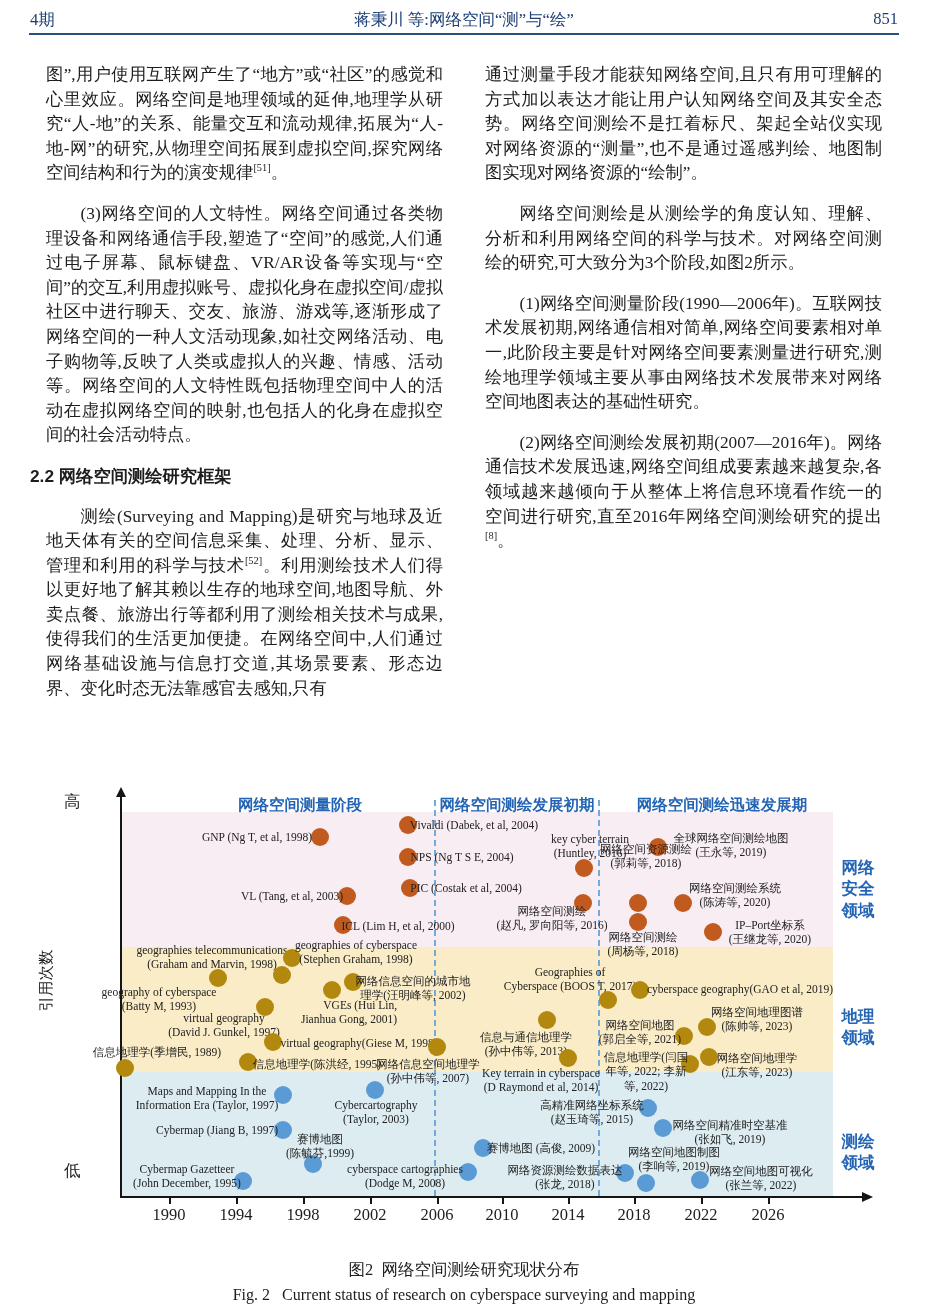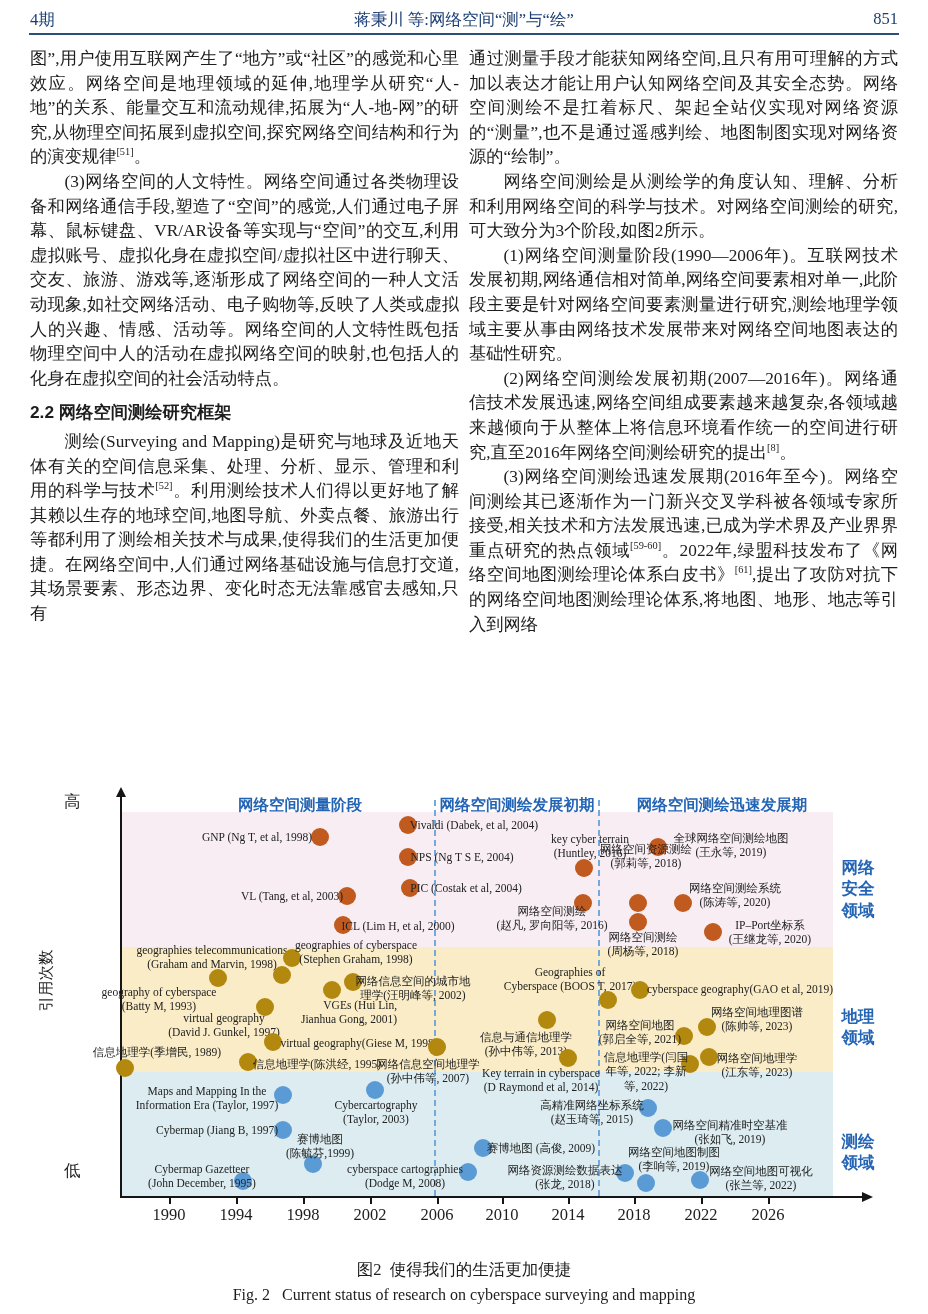--- a/index.html
+++ b/index.html
@@ -8,21 +8,21 @@
   
   .hdr-issue{position:absolute;left:30px;top:9px;font-size:16.5px;color:#1c3e75;}
   .hdr-title{position:absolute;left:0;right:0;top:9px;text-align:center;font-size:16.5px;color:#1c3e75;}
   .hdr-page{position:absolute;right:30px;top:9px;font-size:16.5px;color:#1c3e75;}
   .hdr-rule{position:absolute;left:29px;top:33px;width:870px;height:2px;background:#2c4d80;}
   
   .col{position:absolute;top:47px;width:429px;height:744px;overflow:hidden;
        font-size:17.3px;line-height:24.6px;text-align:justify;}
   .colL{left:30px;}
   .colR{left:469px;}
-  .para{margin:0;text-indent:2em;}
+  .para{margin:16px;text-indent:2em;}
   .cont{text-indent:0;}
   sup{font-size:0.6em;line-height:0;vertical-align:super;}
   .subhead{margin:9px 0 5px 0;font-size:17.3px;font-weight:bold;
            font-family:"Liberation Sans","DejaVu Sans",sans-serif;}
   
   #chart{position:absolute;left:0;top:0;width:928px;height:1314px;pointer-events:none;}
   .band{position:absolute;}
   .domain-label{position:absolute;transform:translate(-50%,-50%);color:#2464b4;
                 font-size:16.5px;line-height:1.3;white-space:pre-line;text-align:center;font-weight:600;
                 font-family:"Liberation Sans","DejaVu Sans",sans-serif;}
@@ -62,21 +62,20 @@
     <p class="para">(3)网络空间的人文特性。网络空间通过各类物理设备和网络通信手段,塑造了“空间”的感觉,人们通过电子屏幕、鼠标键盘、VR/AR设备等实现与“空间”的交互,利用虚拟账号、虚拟化身在虚拟空间/虚拟社区中进行聊天、交友、旅游、游戏等,逐渐形成了网络空间的一种人文活动现象,如社交网络活动、电子购物等,反映了人类或虚拟人的兴趣、情感、活动等。网络空间的人文特性既包括物理空间中人的活动在虚拟网络空间的映射,也包括人的化身在虚拟空间的社会活动特点。</p>
     <h3 class="subhead">2.2  网络空间测绘研究框架</h3>
     <p class="para">测绘(Surveying and Mapping)是研究与地球及近地天体有关的空间信息采集、处理、分析、显示、管理和利用的科学与技术<sup>[52]</sup>。利用测绘技术人们得以更好地了解其赖以生存的地球空间,地图导航、外卖点餐、旅游出行等都利用了测绘相关技术与成果,使得我们的生活更加便捷。在网络空间中,人们通过网络基础设施与信息打交道,其场景要素、形态边界、变化时态无法靠感官去感知,只有</p>
   </div>
 
   <div class="col colR">
     <p class="para cont">通过测量手段才能获知网络空间,且只有用可理解的方式加以表达才能让用户认知网络空间及其安全态势。网络空间测绘不是扛着标尺、架起全站仪实现对网络资源的“测量”,也不是通过遥感判绘、地图制图实现对网络资源的“绘制”。</p>
     <p class="para">网络空间测绘是从测绘学的角度认知、理解、分析和利用网络空间的科学与技术。对网络空间测绘的研究,可大致分为3个阶段,如图2所示。</p>
     <p class="para">(1)网络空间测量阶段(1990—2006年)。互联网技术发展初期,网络通信相对简单,网络空间要素相对单一,此阶段主要是针对网络空间要素测量进行研究,测绘地理学领域主要从事由网络技术发展带来对网络空间地图表达的基础性研究。</p>
     <p class="para">(2)网络空间测绘发展初期(2007—2016年)。网络通信技术发展迅速,网络空间组成要素越来越复杂,各领域越来越倾向于从整体上将信息环境看作统一的空间进行研究,直至2016年网络空间测绘研究的提出<sup>[8]</sup>。</p>
-    <p class="para">(3)网络空间测绘迅速发展期(2016年至今)。网络空间测绘其已逐渐作为一门新兴交叉学科被各领域专家所接受,相关技术和方法发展迅速,已成为学术界及产业界界重点研究的热点领域<sup>[59-60]</sup>。2022年,绿盟科技发布了《网络空间地图测绘理论体系白皮书》<sup>[61]</sup>,提出了攻防对抗下的网络空间地图测绘理论体系,将地图、地形、地志等引入到网络</p>
   </div>
 
   <div id="chart">
     <div class="yaxis"></div>
     <div class="yarrow"></div>
     <div class="xaxis"></div>
     <div class="xarrow"></div>
     <div class="y-high">高</div>
     <div class="y-low">低</div>
     <div class="y-title">引用次数</div>
@@ -204,21 +203,21 @@
 Information Era (Taylor, 1997)</div>
       <div class="dot" style="left: 366px; top: 1081px; background: rgb(91, 155, 213);"></div>
       <div class="ptlabel" style="left: 376px; top: 1112px;">Cybercartography
 (Taylor, 2003)</div>
       <div class="dot" style="left: 274px; top: 1121px; background: rgb(91, 155, 213);"></div>
       <div class="ptlabel" style="left: 217px; top: 1130px;">Cybermap (Jiang B, 1997)</div>
       <div class="dot" style="left: 304px; top: 1155px; background: rgb(91, 155, 213);"></div>
       <div class="ptlabel" style="left: 320px; top: 1146px;">赛博地图
 (陈毓芬,1999)</div>
       <div class="dot" style="left: 234px; top: 1172px; background: rgb(91, 155, 213);"></div>
-      <div class="ptlabel" style="left: 202px; top: 1176px;">Cybermap Gazetteer
+      <div class="ptlabel" style="left: 187px; top: 1176px;">Cybermap Gazetteer
 (John December, 1995)</div>
       <div class="dot" style="left: 459px; top: 1163px; background: rgb(91, 155, 213);"></div>
       <div class="ptlabel" style="left: 405px; top: 1176px;">cyberspace cartographies
 (Dodge M, 2008)</div>
       <div class="dot" style="left: 474px; top: 1139px; background: rgb(91, 155, 213);"></div>
       <div class="ptlabel" style="left: 541px; top: 1148px;">赛博地图 (高俊, 2009)</div>
       <div class="dot" style="left: 639px; top: 1099px; background: rgb(91, 155, 213);"></div>
       <div class="ptlabel" style="left: 592px; top: 1112px;">高精准网络坐标系统
 (赵玉琦等, 2015)</div>
       <div class="dot" style="left: 654px; top: 1119px; background: rgb(91, 155, 213);"></div>
@@ -228,15 +227,15 @@
       <div class="ptlabel" style="left: 565px; top: 1177px;">网络资源测绘数据表达
 (张龙, 2018)</div>
       <div class="dot" style="left: 637px; top: 1174px; background: rgb(91, 155, 213);"></div>
       <div class="ptlabel" style="left: 674px; top: 1159px;">网络空间地图制图
 (李响等, 2019)</div>
       <div class="dot" style="left: 691px; top: 1171px; background: rgb(91, 155, 213);"></div>
       <div class="ptlabel" style="left: 761px; top: 1178px;">网络空间地图可视化
 (张兰等, 2022)</div>
     </div>
 
-  <div class="cap-zh">图2  使得我们的生活更加便捷</div>
+  <div class="cap-zh">图2  网络空间测绘研究现状分布</div>
   <div class="cap-en">Fig. 2   Current status of research on cyberspace surveying and mapping</div>
 </div>
 
 </body></html>

